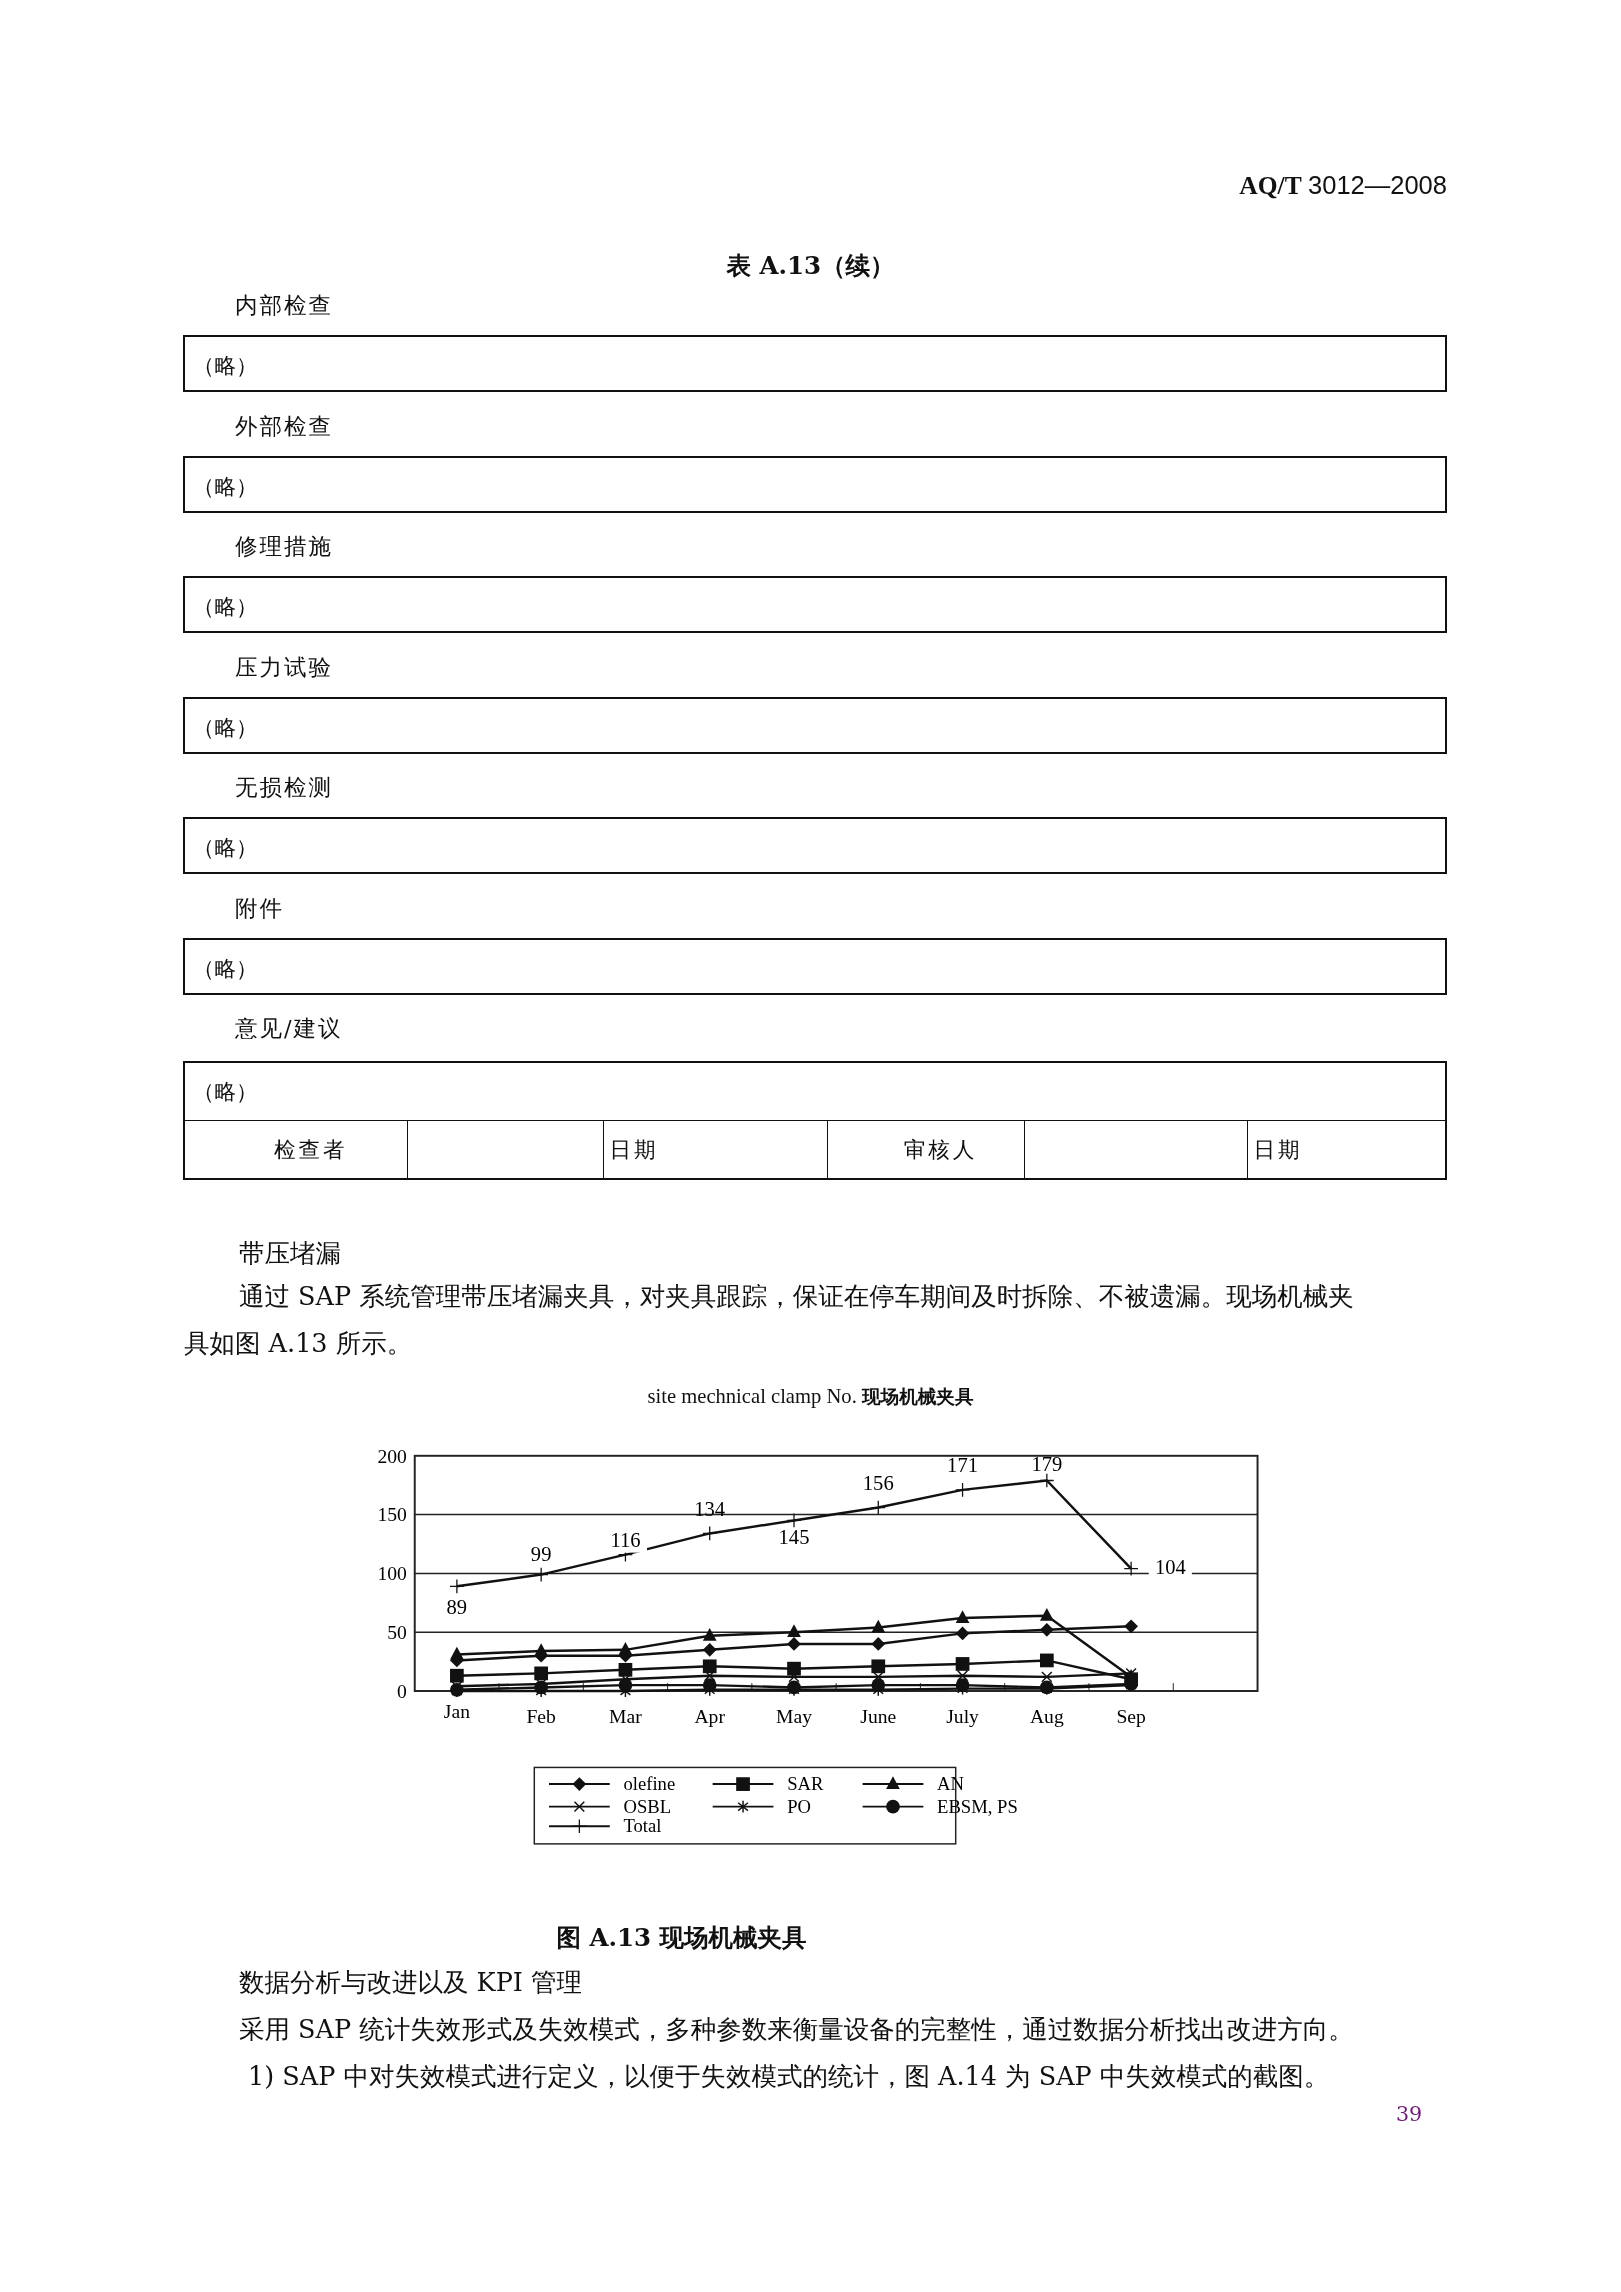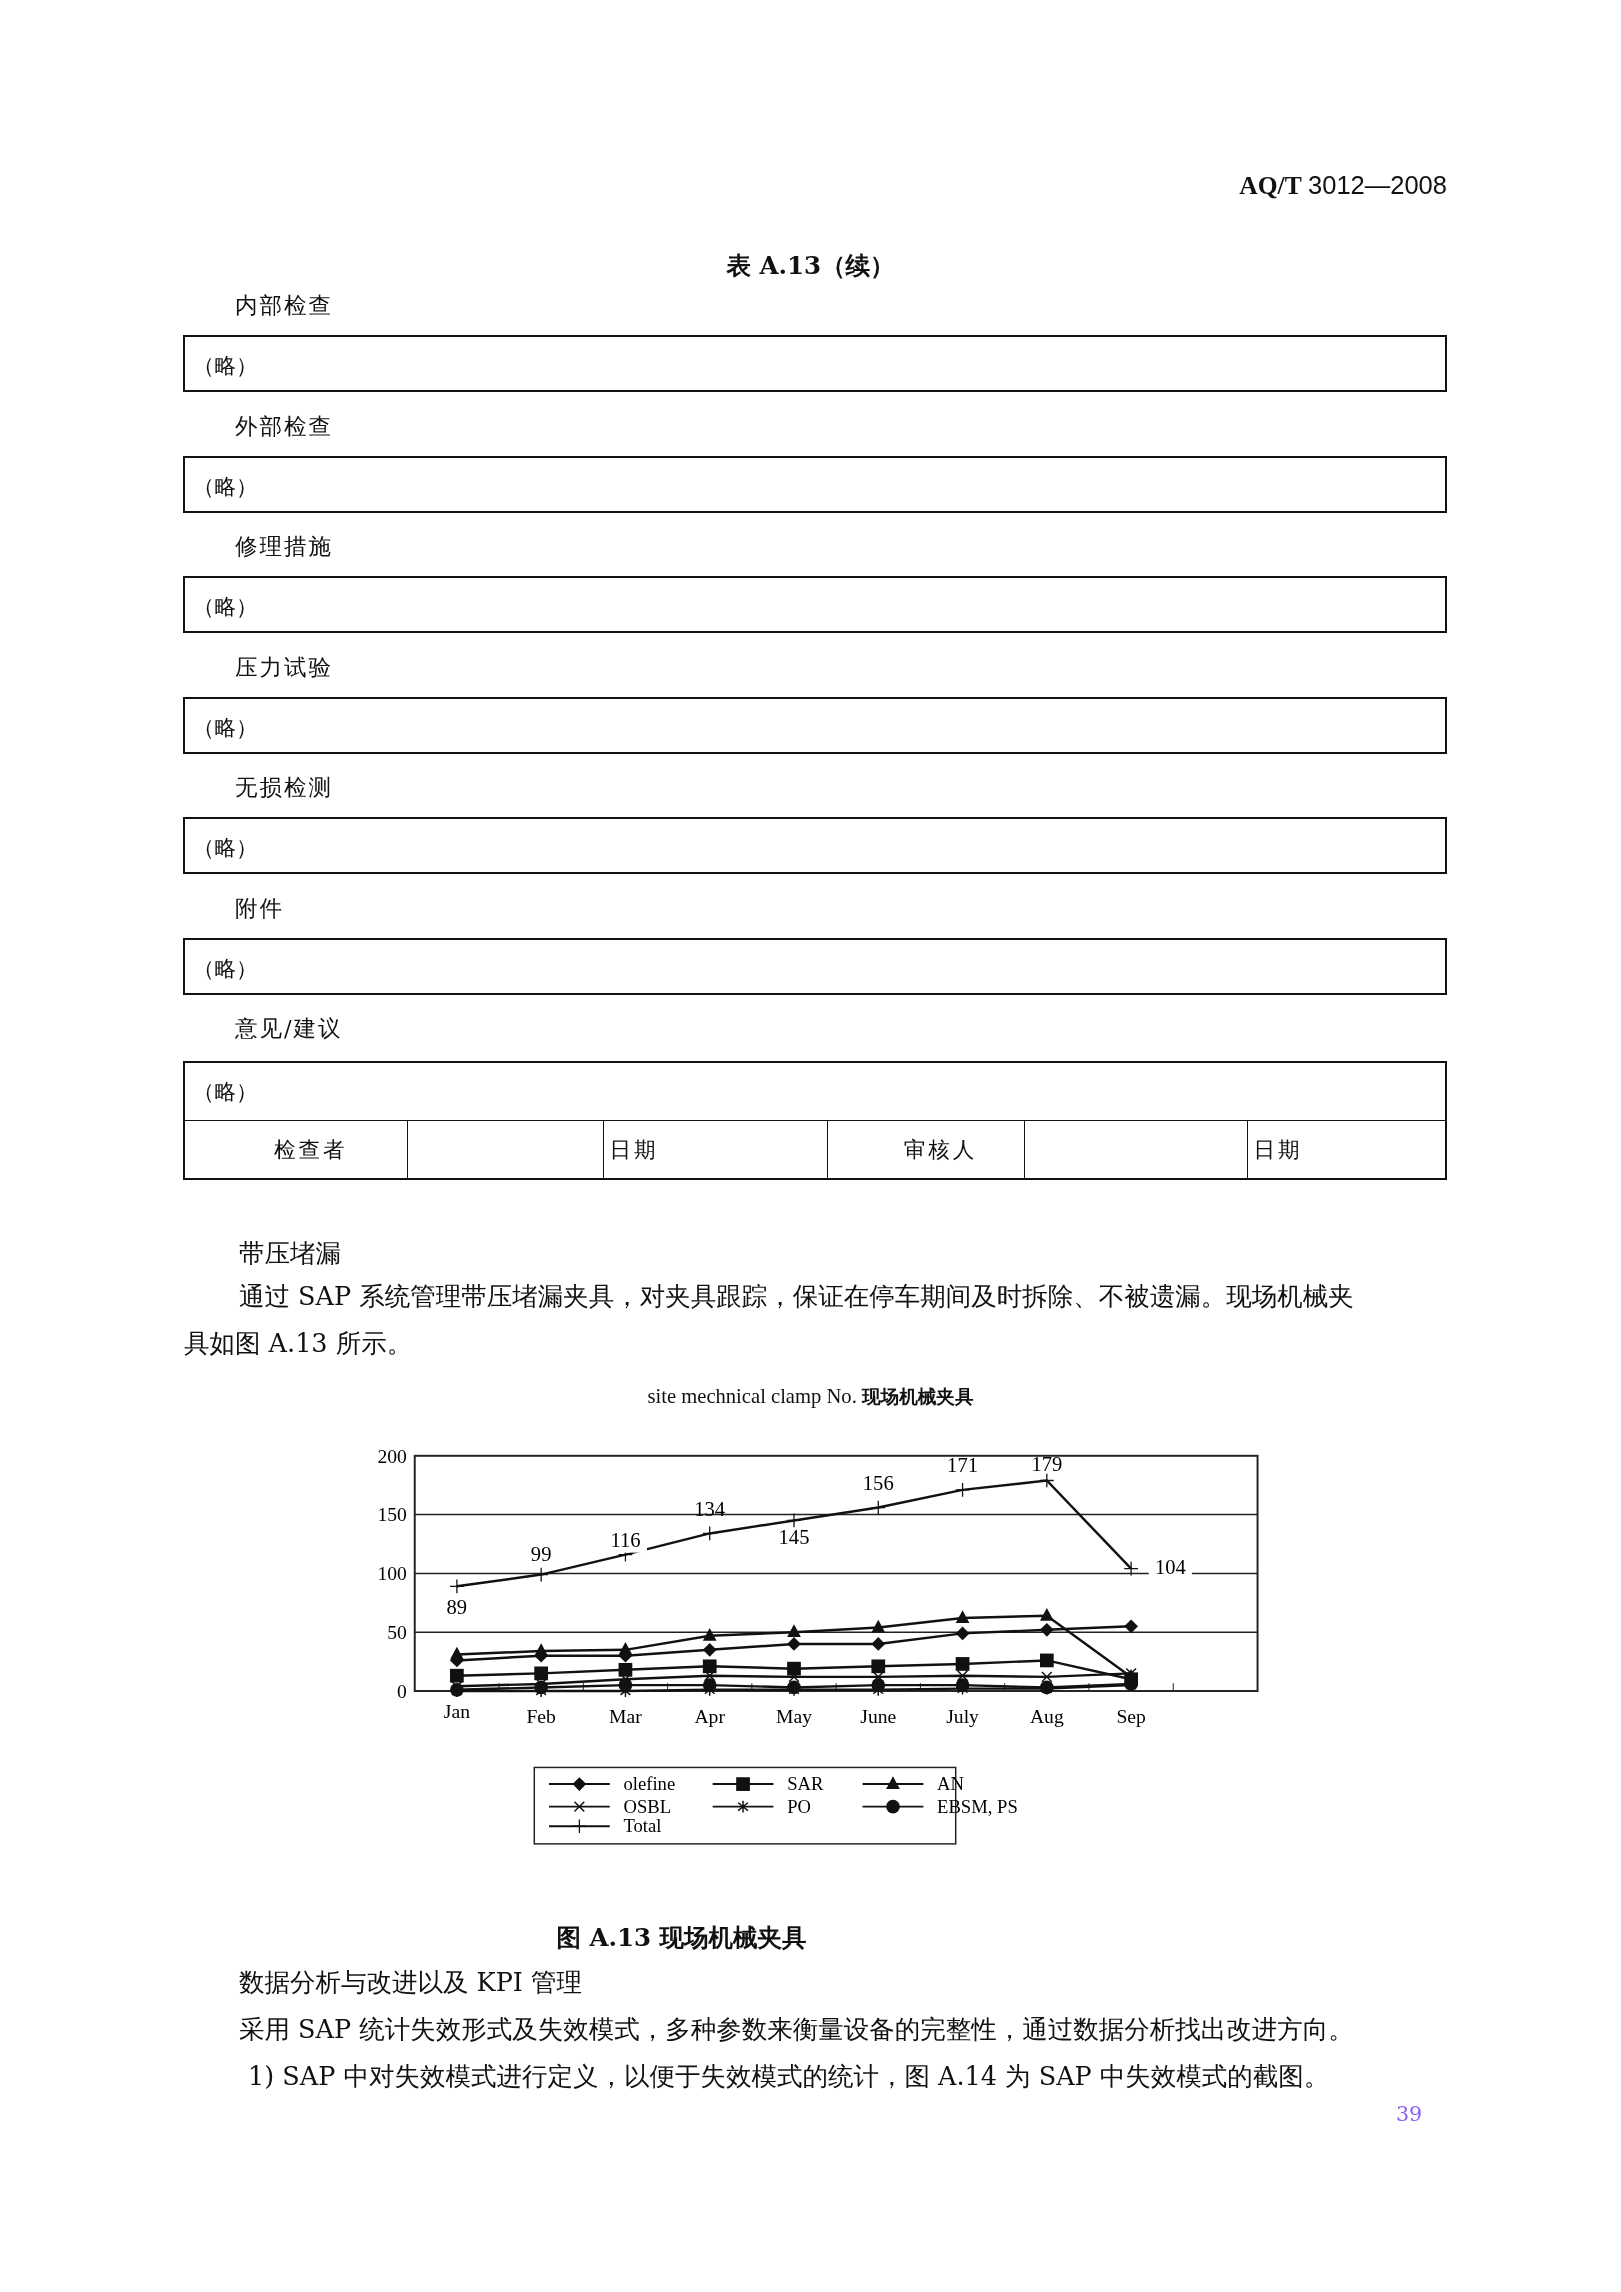--- a/index.html
+++ b/index.html
@@ -43,21 +43,21 @@
     position: absolute; top: 1384px; left: 0; width: 1621px; text-align: center;
     font-size: 20.6px; font-family: "Liberation Serif", serif;
   }
   .chart-title b { font-family: "DejaVu Sans", sans-serif; font-weight: bold; font-size: 18.6px; }
   #chart { position: absolute; left: 353px; top: 1441px; }
   .fig-caption {
     position: absolute; top: 1921px; left: 0; width: 1363px; text-align: center;
     font-size: 24.5px; font-weight: bold;
   }
   .page-num {
-    position: absolute; top: 2102px; left: 1396px; font-size: 20.6px; color: #8b5cf6;
+    position: absolute; top: 2102px; left: 1396px; font-size: 20.6px; color: #701a75;
   }
 </style>
 </head>
 <body>
 
 <div class="std-code">
   <b>AQ/T</b>
   <span class="num">3012—2008</span>
 </div>
 

